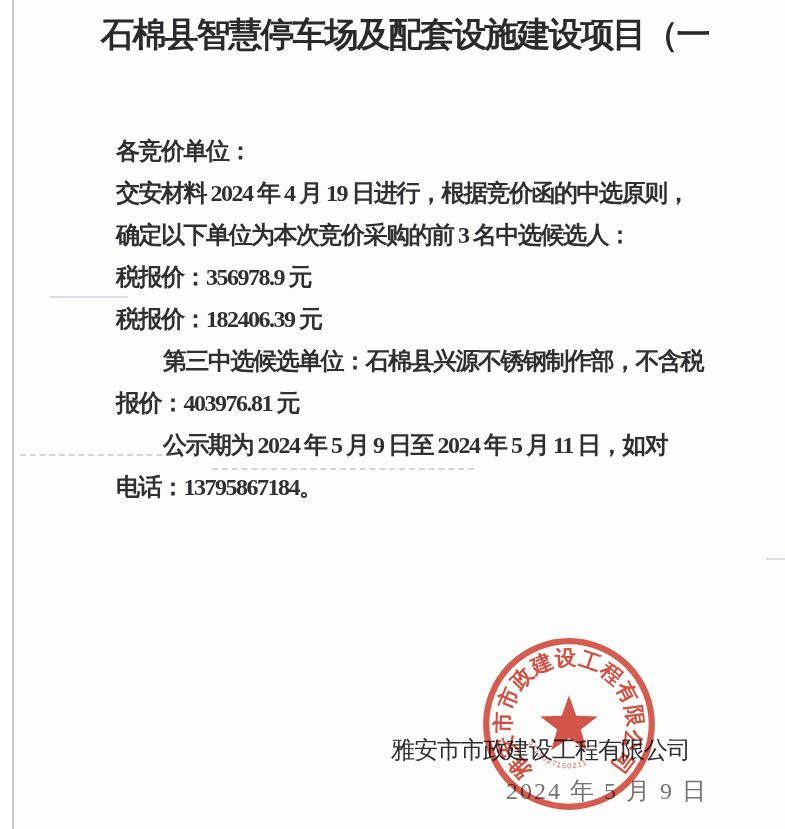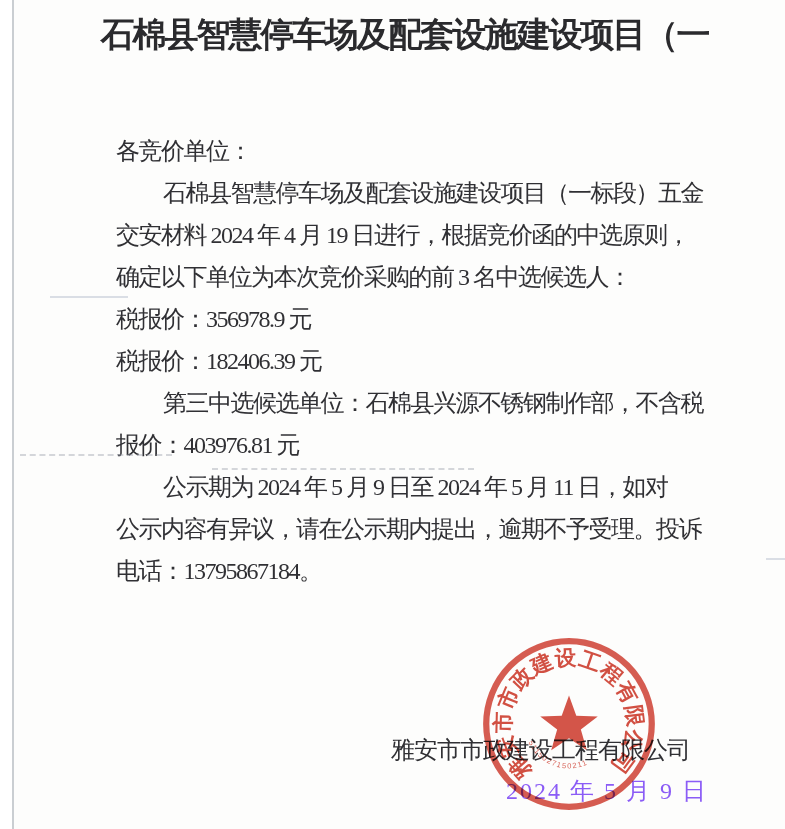--- a/index.html
+++ b/index.html
@@ -28,37 +28,37 @@
   
   .body{
     position:absolute;
     top:130px; left:104px;
     width:600px;
     font-size:24px;
     line-height:42px;
     letter-spacing:-1.5px;
     color:#303034;
   }
-  .bline{height:42px; white-space:nowrap;}
+  .bline{height:42px; white-space:nowrap;font-weight:bold;}
   .bline.ind{padding-left:47px;}
   
   .sig-company{
     position:absolute;
     top:734px; left:379px;
     font-size:24px;
     letter-spacing:-1px;
     color:#303034;
     z-index:1;
   }
   .sig-date{
     position:absolute;
     top:775px; left:494px;
     font-size:24px;
     letter-spacing:2px;
-    color:#8b5cf6;
+    color:#737373;
     z-index:1;
   }
   
   .seal{
     position:absolute;
     left:468px; top:635px;
     width:178px; height:178px;
     color:#ce382a;
     mix-blend-mode:multiply;
     opacity:.93;
@@ -81,29 +81,27 @@
 <body>
 
 <div class="page">
 
   <div class="title">
     <div>石棉县智慧停车场及配套设施建设项目（一</div>
   </div>
 
   <div class="body">
     <div class="bline">各竞价单位：</div>
-    <div class="bline ind">石棉县智慧停车场及配套设施建设项目（一标段）五金</div>
     <div class="bline">交安材料 2024 年 4 月 19 日进行，根据竞价函的中选原则，</div>
     <div class="bline">确定以下单位为本次竞价采购的前 3 名中选候选人：</div>
     <div class="bline">税报价：356978.9 元</div>
     <div class="bline">税报价：182406.39 元</div>
     <div class="bline ind">第三中选候选单位：石棉县兴源不锈钢制作部，不含税</div>
     <div class="bline">报价：403976.81 元</div>
     <div class="bline ind">公示期为 2024 年 5 月 9 日至 2024 年 5 月 11 日，如对</div>
-    <div class="bline">公示内容有异议，请在公示期内提出，逾期不予受理。投诉</div>
     <div class="bline">电话：13795867184。</div>
   </div>
 
   <div class="sig-company">雅安市市政建设工程有限公司</div>
   <div class="sig-date">2024 年 5 月 9 日</div>
 
   <div class="seal">
     <svg viewBox="0 0 200 200">
       <circle cx="100" cy="100" r="93" fill="none" stroke="currentColor" stroke-width="7" opacity=".88"></circle>
       <defs>

